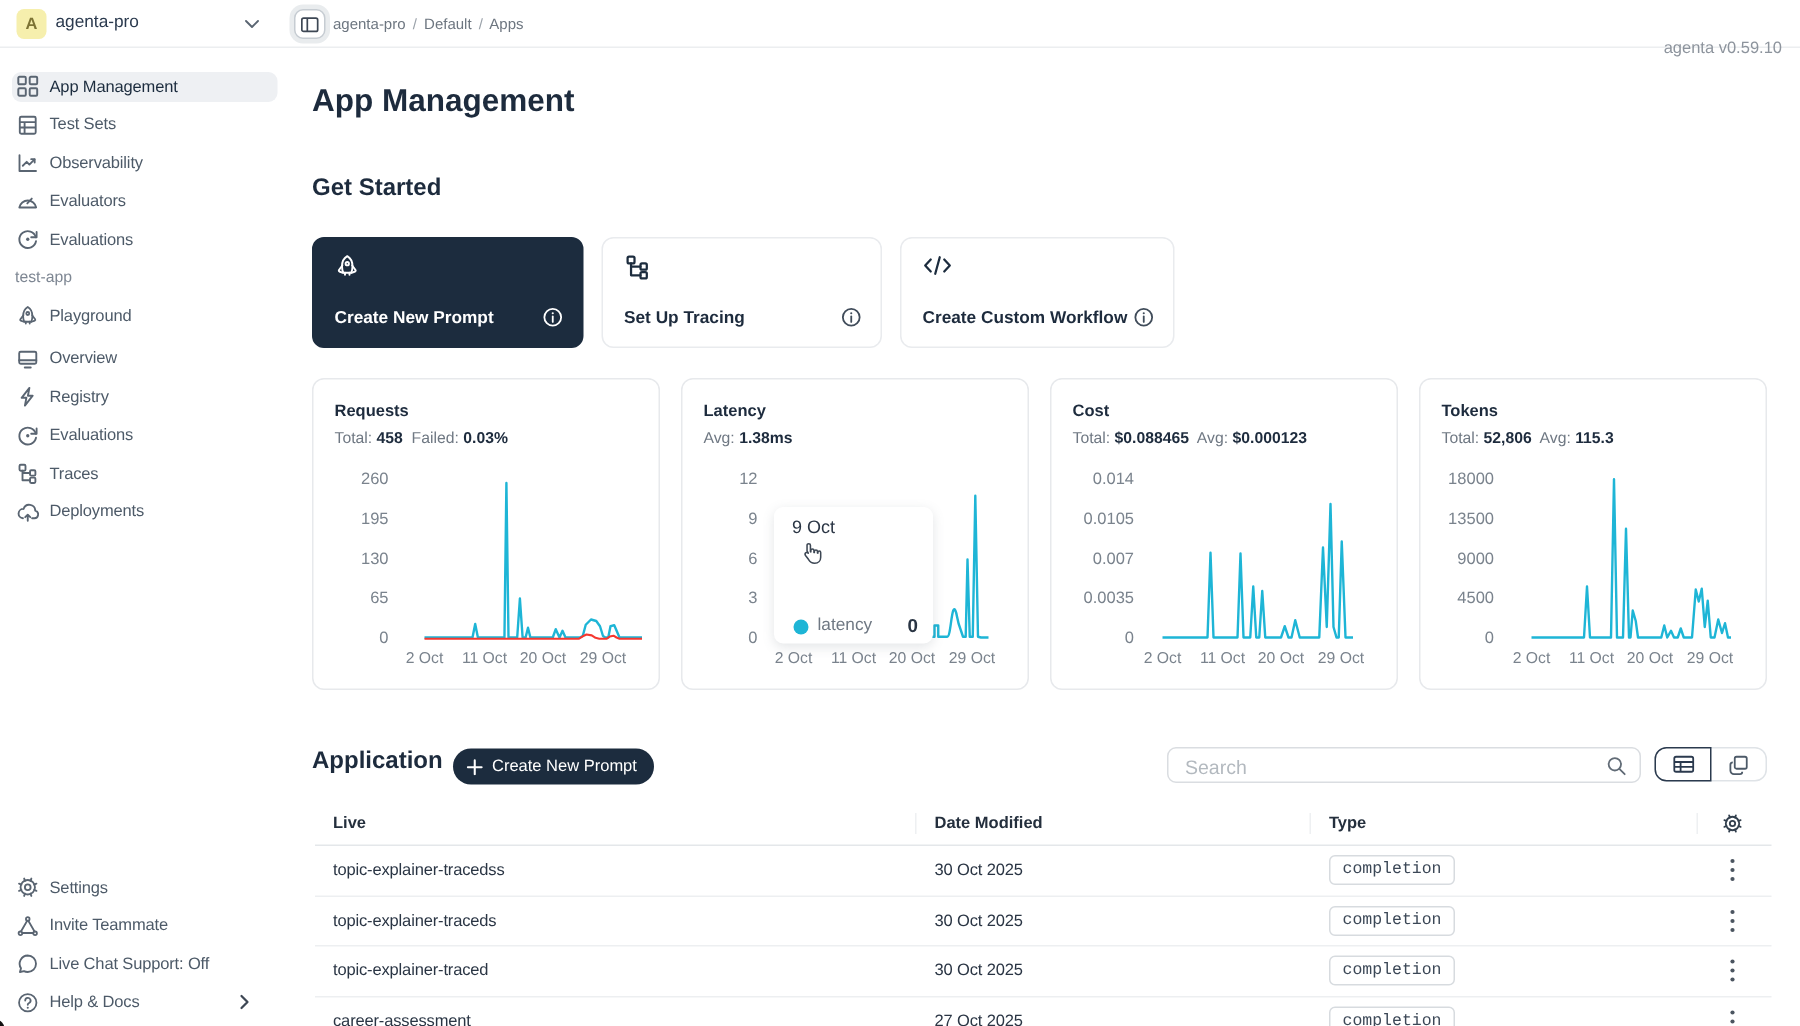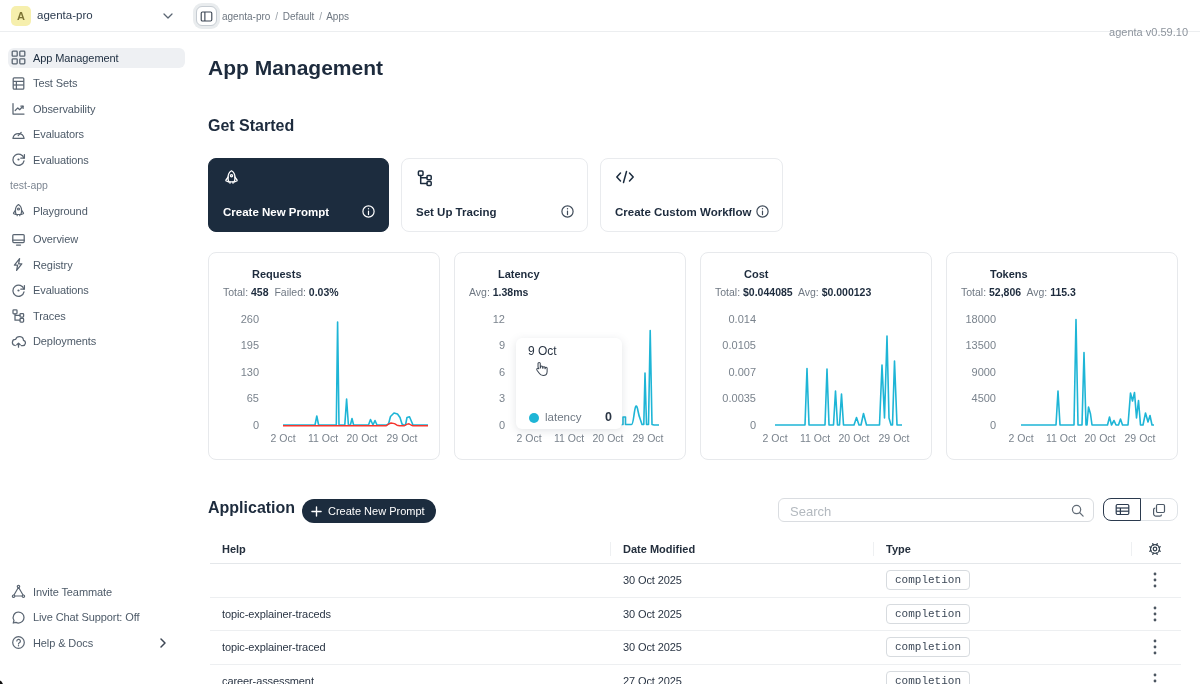--- a/index.html
+++ b/index.html
@@ -27,21 +27,21 @@
 h2 { position:absolute; left:18px; top:85.5px; font-size:16px; font-weight:bold; color:#1d2b3d; line-height:1; }
 .gcard { position:absolute; top:126px; height:74px; border:1px solid #e9ebee; border-radius:8px; background:#fff; }
 .gcard .gtitle { position:absolute; left:14px; bottom:13px; font-size:11.5px; font-weight:bold; color:#1d2b3d; }
 .gcard .ginfo { position:absolute; right:13px; bottom:13px; }
 .gcard .gicon { position:absolute; left:14px; top:10px; }
 #gcard1 { left:18px; width:181px; background:#1c2c3e; border-color:#1c2c3e; }
 #gcard1 .gtitle { color:#fff; }
 #gcard2 { left:211px; width:187px; }
 #gcard3 { left:410px; width:183px; }
 .scard { position:absolute; top:220px; width:232px; height:208px; border:1px solid #e7e9ec; border-radius:8px; background:#fff; }
-.scard .stitle { position:absolute; left:14px; top:14.5px; font-size:11px; font-weight:bold; color:#1d2b3d;margin-left:29px; }
+.scard .stitle { position:absolute; left:14px; top:14.5px; font-size:11px; font-weight:bold; color:#1d2b3d; }
 .scard .ssub { position:absolute; left:14px; top:32.5px; font-size:10.5px; color:#6f7883; }
 .scard .ssub b { color:#1d2b3d; font-weight:bold; }
 .scard svg.chart { position:absolute; left:0; top:52px; }
 #scard1 { left:18px; } #scard2 { left:264px; } #scard3 { left:510px; } #scard4 { left:756px; }
 #approw { position:absolute; left:0; top:458px; width:1010px; height:40px; }
 #apptitle { position:absolute; left:18px; top:10px; font-size:16px; font-weight:bold; color:#1d2b3d; line-height:1; }
 #newbtn { position:absolute; left:112px; top:9px; height:24px; padding:0 11px 0 9px; background:#1c2c3e; border-radius:12px; color:#fff; font-size:11px; display:flex; align-items:center; gap:6px; }
 #search { position:absolute; left:588px; top:8px; width:316px; height:24px; border:1px solid #dadde1; border-radius:6px; background:#fff; }
 #search .ph { position:absolute; left:11px; top:5px; font-size:13px; color:#b3b9bf; }
 #search .mag { position:absolute; right:8px; top:4px; }
@@ -207,20 +207,32 @@
             </g>
           </svg>
         </span>
         <span>Deployments</span>
       </div>
   </div>
   <div id="nav-bottom">
     <div class="nav-item">
         <span class="ni">
           <svg width="15" height="15" viewBox="0 0 15 15">
+            <g fill="none" stroke="#5a6572" stroke-width="1.25" stroke-linecap="round">
+              <circle cx="7.5" cy="7.5" r="4.8"></circle>
+              <circle cx="7.5" cy="7.5" r="1.9"></circle>
+              <path d="M13.3 9.9L11.7 9.3M9.9 13.3L9.3 11.7M5.1 13.3L5.7 11.7M1.7 9.9L3.3 9.3M1.7 5.1L3.3 5.7M5.1 1.7L5.7 3.3M9.9 1.7L9.3 3.3M13.3 5.1L11.7 5.7"></path>
+            </g>
+          </svg>
+        </span>
+        <span>Settings</span>
+      </div>
+    <div class="nav-item">
+        <span class="ni">
+          <svg width="15" height="15" viewBox="0 0 15 15">
             <g fill="none" stroke="#5a6572" stroke-width="1.2" stroke-linejoin="round">
               <path d="M7.5 3.2L12.6 12H2.4z"></path>
               <circle cx="7.5" cy="2.6" r="1.2" fill="#fff"></circle>
               <circle cx="2.6" cy="12.2" r="1.2" fill="#fff"></circle>
               <circle cx="12.4" cy="12.2" r="1.2" fill="#fff"></circle>
             </g>
           </svg>
         </span>
         <span>Invite Teammate</span>
       </div>
@@ -354,21 +366,21 @@
 <svg style="position:absolute;left:18px;top:23px;" width="15" height="16" viewBox="0 0 16 17">
           <path d="M5.5 1.5c.7 0 1.2.5 1.2 1.2v4.6l.3.05v-.9c0-.6.5-1.1 1.1-1.1.6 0 1.1.5 1.1 1.1v1.3l.3.05v-.8c0-.6.5-1 1.1-1 .6 0 1.1.4 1.1 1v1.2l.3.05v-.55c0-.6.4-1 1-1s1 .5 1 1.1v3.3c0 2.4-1.6 4.3-4.3 4.3-2.2 0-3.3-.9-4.3-2.6L3.2 9.9c-.5-.8-.3-1.6.3-2 .5-.3 1.2-.2 1.7.4l-.9-1.6V2.7c0-.7.5-1.2 1.2-1.2z" fill="#fff" stroke="#3d4754" stroke-width="1.1" stroke-linejoin="round"></path>
         </svg>
 <div style="position:absolute;left:13px;top:75px;width:10px;height:10px;border-radius:50%;background:#1eb5d6;"></div>
 <div style="position:absolute;left:29px;top:73px;font-size:11.5px;color:#6f7883;">latency</div>
 <div style="position:absolute;left:89px;top:72px;font-size:12.5px;font-weight:bold;color:#2a3544;">0</div>
 </div>
     </div>
   <div class="scard" id="scard3">
       <div class="stitle">Cost</div>
-      <div class="ssub">Total: <b>$0.044085</b>&nbsp; Avg: <b>$0.000123</b></div>
+      <div class="ssub">Total: <b>$0.088465</b>&nbsp; Avg: <b>$0.000123</b></div>
       <svg class="chart" width="232" height="156" viewBox="0 0 232 156">
         <text x="55" y="17.8" text-anchor="end" font-size="11" fill="#7a838d">0.014</text>
         <text x="55" y="44.3" text-anchor="end" font-size="11" fill="#7a838d">0.0105</text>
         <text x="55" y="70.8" text-anchor="end" font-size="11" fill="#7a838d">0.007</text>
         <text x="55" y="97.3" text-anchor="end" font-size="11" fill="#7a838d">0.0035</text>
         <text x="55" y="123.8" text-anchor="end" font-size="11" fill="#7a838d">0</text>
         <text x="74" y="137" text-anchor="middle" font-size="10.5" fill="#7a838d">2 Oct</text>
         <text x="114" y="137" text-anchor="middle" font-size="10.5" fill="#7a838d">11 Oct</text>
         <text x="153" y="137" text-anchor="middle" font-size="10.5" fill="#7a838d">20 Oct</text>
         <text x="193" y="137" text-anchor="middle" font-size="10.5" fill="#7a838d">29 Oct</text>
@@ -419,37 +431,38 @@
             <g fill="none" stroke="#4d5a68" stroke-width="1.2" stroke-linejoin="round">
               <rect x="4.5" y="1.5" width="8" height="8" rx="1.2"></rect>
               <path d="M9.5 11.5a1.6 1.6 0 0 1-1.6 1.6H4a2.4 2.4 0 0 1-2.4-2.4V6.8A1.6 1.6 0 0 1 3.2 5.2"></path>
             </g>
           </svg>
         </div>
       </div>
   </div>
   <div id="apptable">
     <div class="trow thead">
-      <div class="cell c1">Help</div>
+      <div class="cell c1">Live</div>
         <div class="cell c2">Date Modified</div>
         <div class="cell c3">Type</div>
       <div class="cell c4">
           <svg width="14" height="14" viewBox="0 0 15 15">
             <g fill="none" stroke="#33404e" stroke-width="1.3" stroke-linecap="round">
               <circle cx="7.5" cy="7.5" r="4.8"></circle>
               <circle cx="7.5" cy="7.5" r="1.9"></circle>
               <path d="M13.3 9.9L11.7 9.3M9.9 13.3L9.3 11.7M5.1 13.3L5.7 11.7M1.7 9.9L3.3 9.3M1.7 5.1L3.3 5.7M5.1 1.7L5.7 3.3M9.9 1.7L9.3 3.3M13.3 5.1L11.7 5.7"></path>
             </g>
           </svg>
         </div>
       <div class="vline" style="left:400px"></div>
         <div class="vline" style="left:663px"></div>
         <div class="vline" style="left:921px"></div>
     </div>
     <div class="trow">
+      <div class="cell c1 name">topic-explainer-tracedss</div>
         <div class="cell c2 date">30 Oct 2025</div>
       <div class="cell c3">
           <span class="tag">completion</span>
         </div>
       <div class="cell c4">
           <svg width="4" height="16" viewBox="0 0 4 16">
             <circle cx="2" cy="2" r="1.4" fill="#4b5560"></circle>
             <circle cx="2" cy="8" r="1.4" fill="#4b5560"></circle>
             <circle cx="2" cy="14" r="1.4" fill="#4b5560"></circle>
           </svg>

